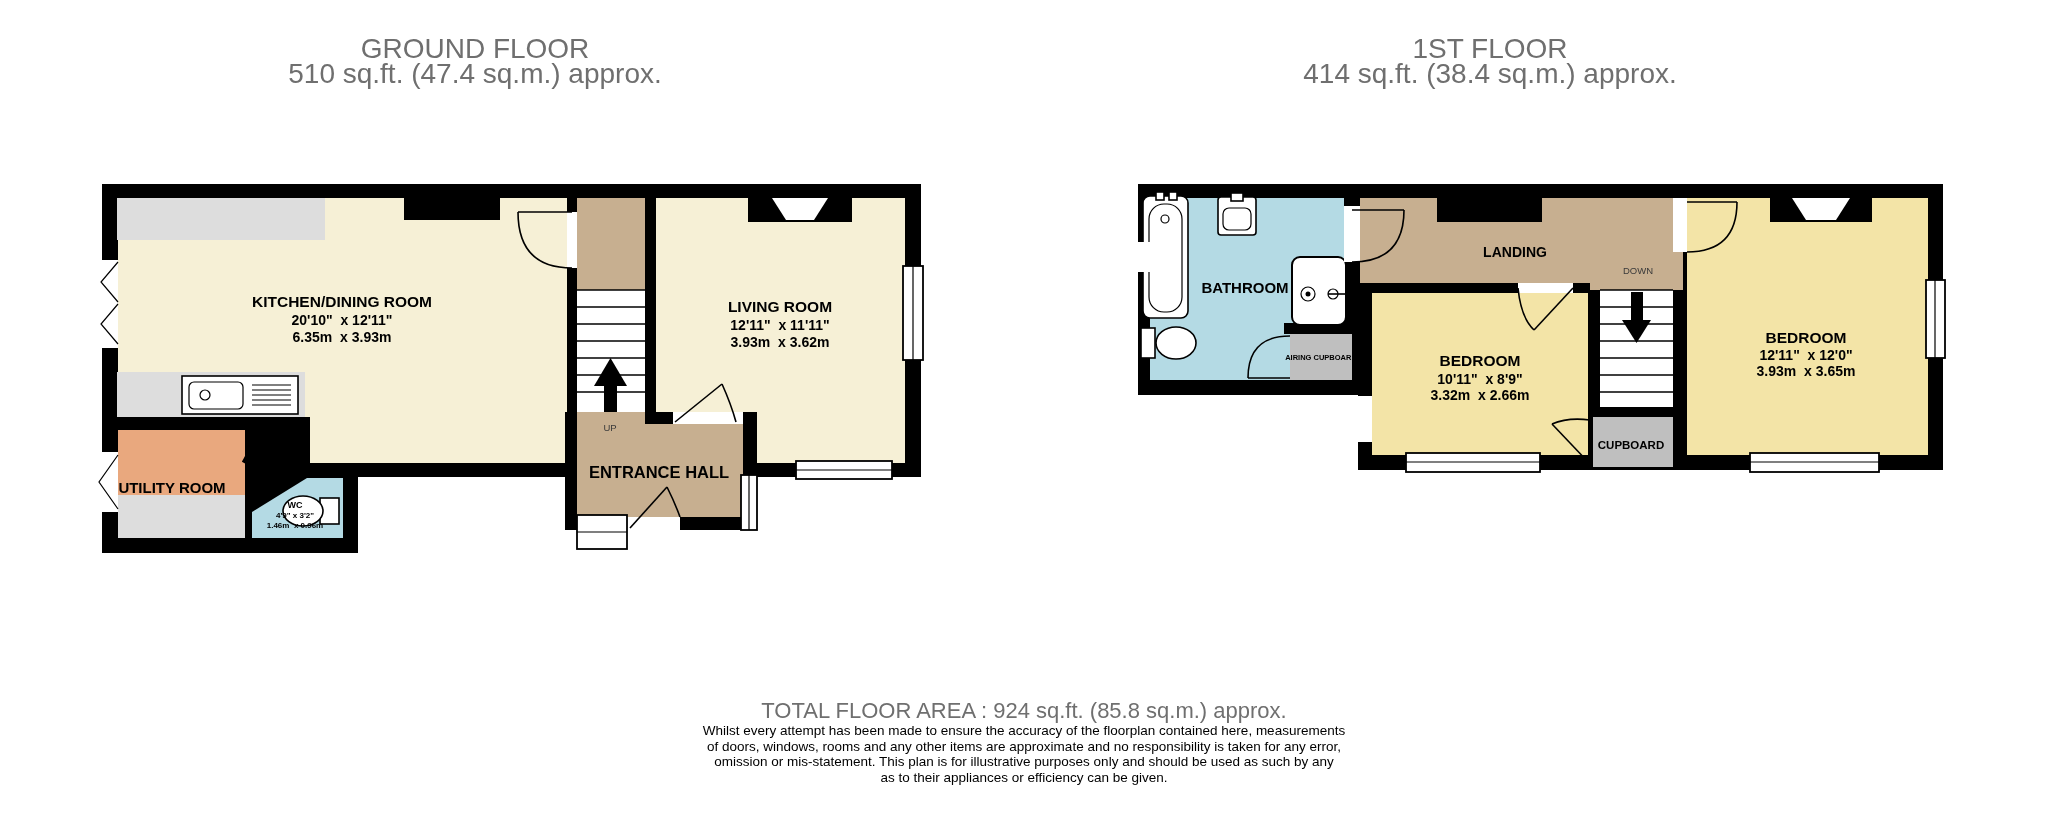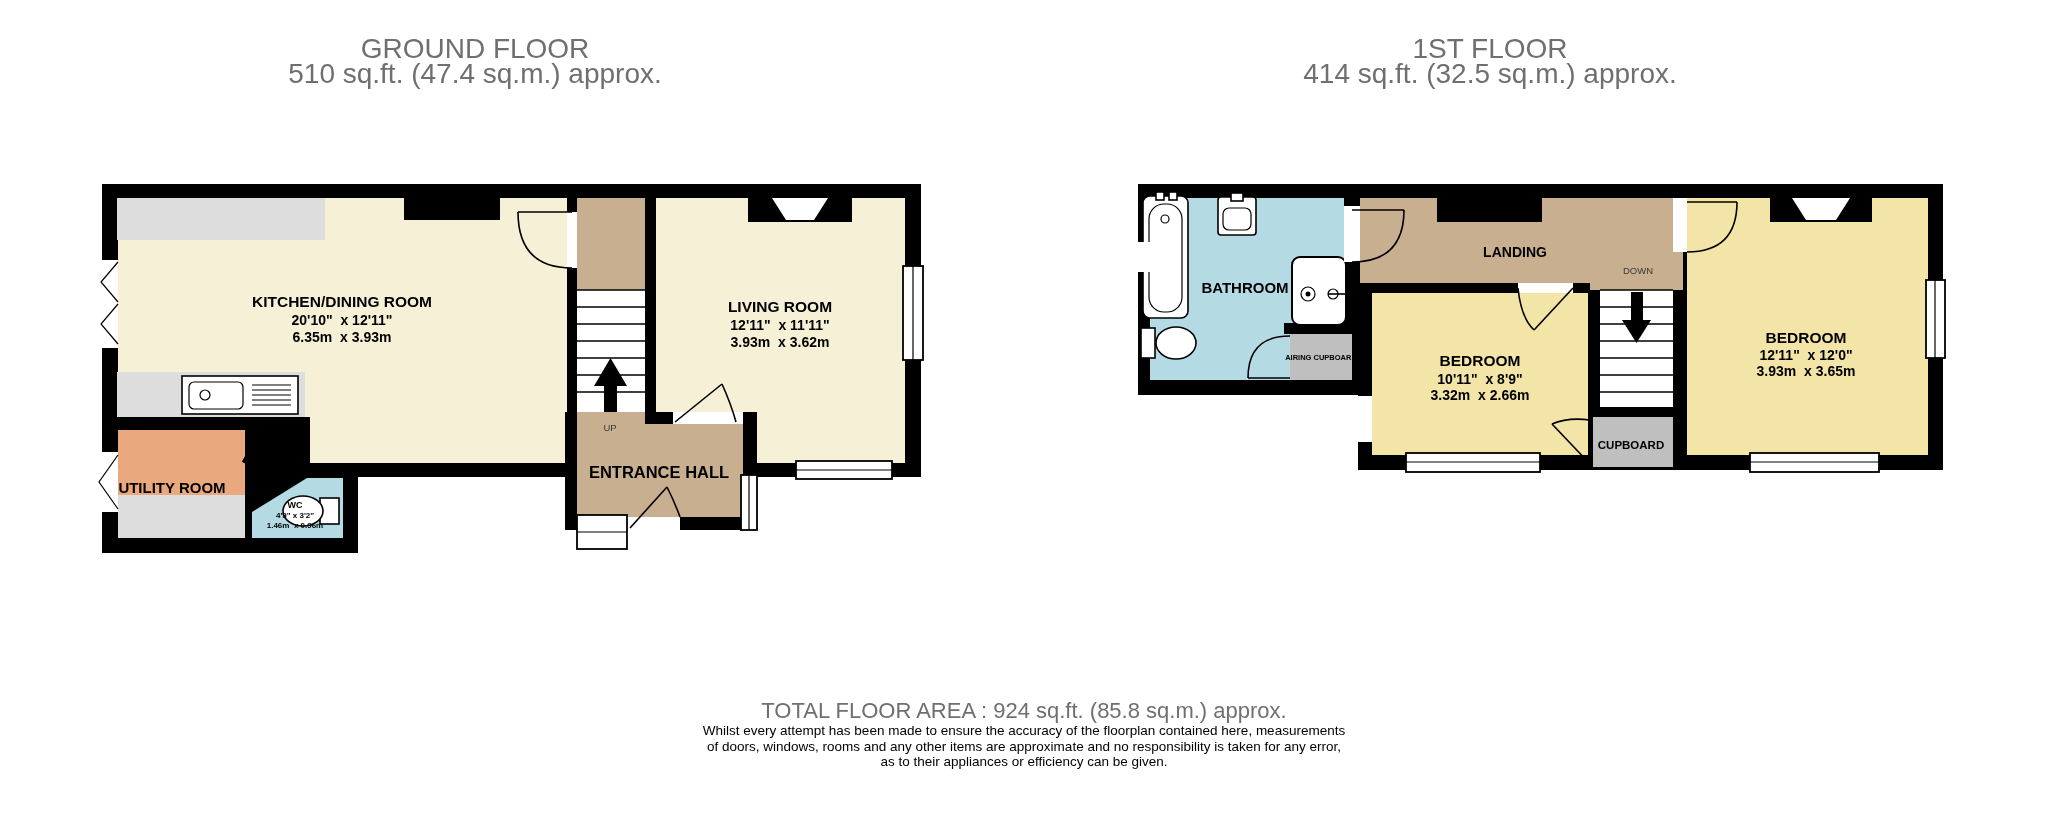--- a/index.html
+++ b/index.html
@@ -44,21 +44,21 @@
 </style>
 </head>
 <body>
 
 <div class="floor-title" style="left:155px;top:36px;width:640px">
   <div>GROUND FLOOR</div>
   <div>510 sq.ft. (47.4 sq.m.) approx.</div>
 </div>
 <div class="floor-title" style="left:1170px;top:36px;width:640px">
   <div>1ST FLOOR</div>
-  <div>414 sq.ft. (32.5 sq.m.) approx.</div>
+  <div>414 sq.ft. (38.4 sq.m.) approx.</div>
 </div>
 
 <svg style="left:95px;top:180px" width="860" height="390" viewBox="95 180 860 390">
 
   <rect class="wall" x="102" y="184" width="819" height="293"></rect>
   <rect class="wall" x="102" y="415" width="256" height="138"></rect>
 
   <polygon class="cream" points="118,198 567,198 567,463 310,463 310,417 118,417"></polygon>
   <rect class="cream" x="656" y="198" width="249" height="265"></rect>
   <rect class="wall" x="565" y="412" width="192" height="118"></rect>
@@ -272,14 +272,15 @@
 
   <text class="room-name" x="1806" y="343">BEDROOM</text>
   <text class="room-dim" x="1806" y="360">12'11" &nbsp;x 12'0"</text>
   <text class="room-dim" x="1806" y="376">3.93m &nbsp;x 3.65m</text>
 </svg>
 
 <div class="footer-total">TOTAL FLOOR AREA : 924 sq.ft. (85.8 sq.m.) approx.</div>
 <div class="footer-disclaimer">
   <div>Whilst every attempt has been made to ensure the accuracy of the floorplan contained here, measurements</div>
   <div>of doors, windows, rooms and any other items are approximate and no responsibility is taken for any error,</div>
+  <div>omission or mis-statement. This plan is for illustrative purposes only and should be used as such by any</div>
   <div>as to their appliances or efficiency can be given.</div>
 </div>
 
 </body></html>

